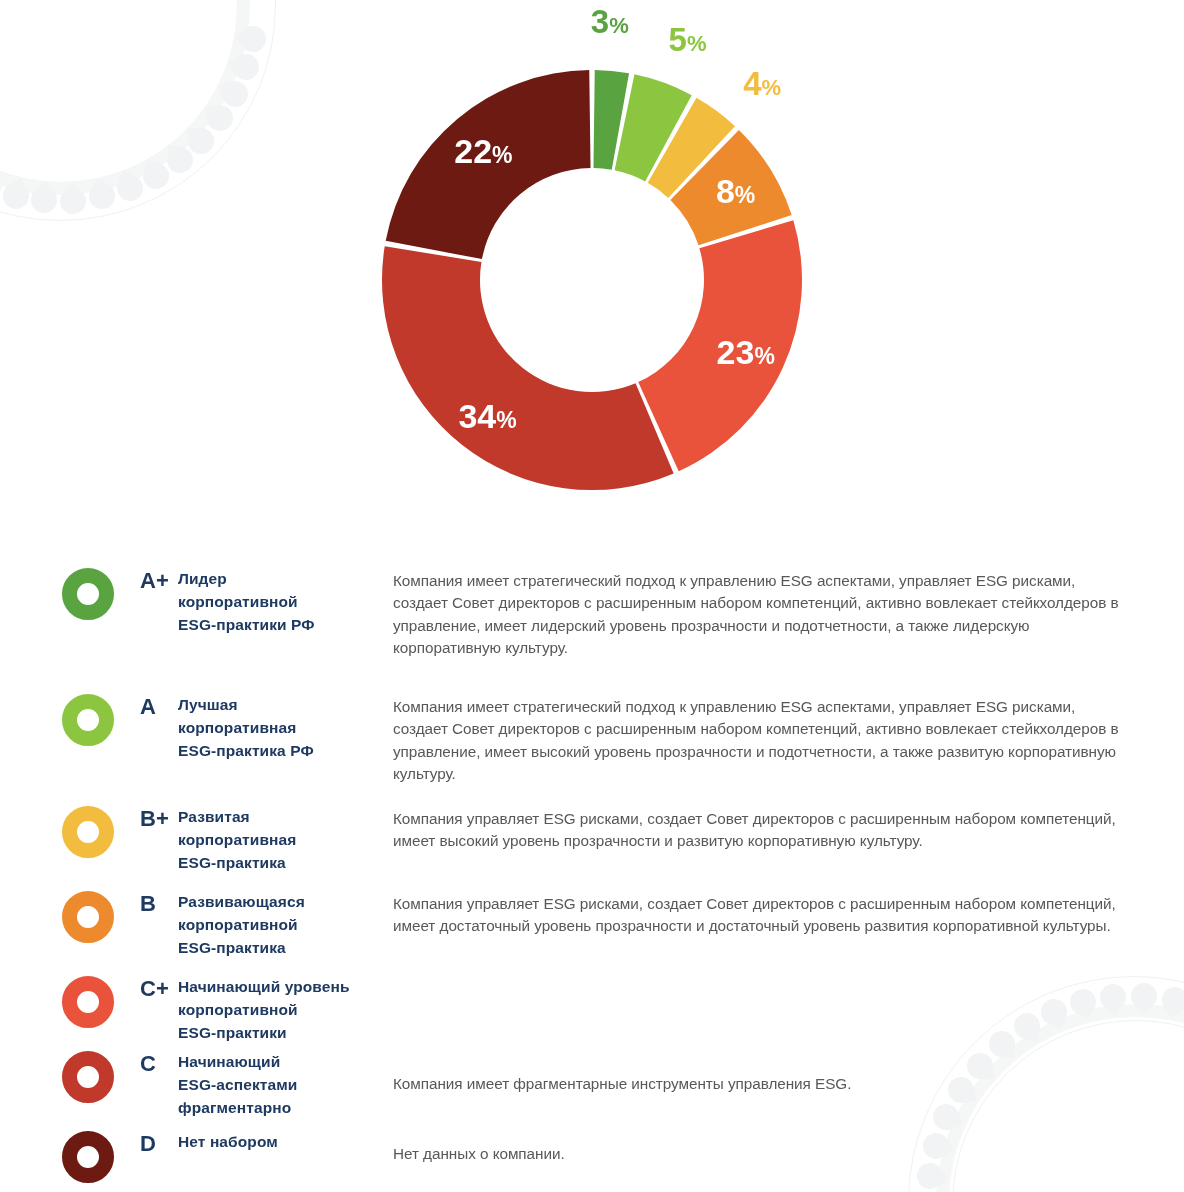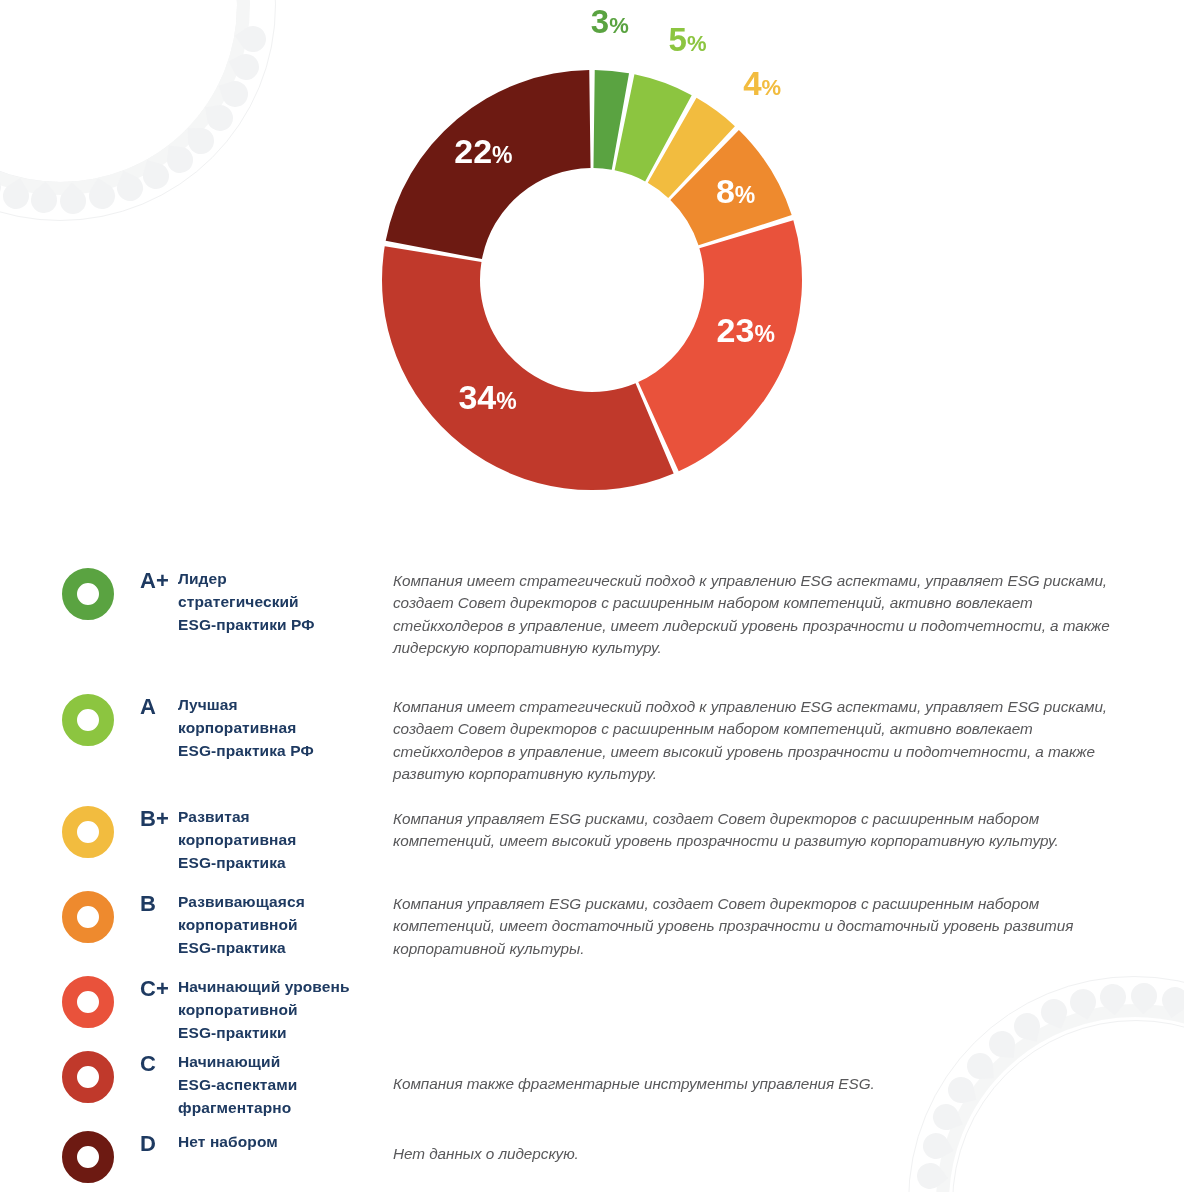--- a/index.html
+++ b/index.html
@@ -95,21 +95,20 @@
     letter-spacing: .1px;
     white-space: pre-line;
   }
   .rt-desc {
     flex: 1 1 auto;
     color: #58585a;
     font-size: 15.3px;
     line-height: 1.46;
     letter-spacing: -0.05px;
     padding-left: 10px;
-    font-style: italic;
   }
 </style>
 </head>
 <body>
 
 <div class="deco" id="deco-tl">
   <div class="deco-ring" style="left:-6px; top:-6px; width:430px; height:430px;"></div>
   <div class="deco-ring" style="left:34px; top:34px; width:352px; height:352px;"></div>
   <div class="deco-band" style="left:20px; top:20px; width:354px; height:354px;"></div>
   <div class="deco-teeth" id="teeth-tl" style="left:0; top:0; width:420px; height:420px;">
@@ -158,32 +157,32 @@
       <path d="M 374.89358808580744 77.92577243484766 A 210 210 0 0 1 427.6961116547301 163.02721346608593 L 334.50459288252273 193.34784718191247 A 112 112 0 0 0 306.34324697909733 147.9604119652521 Z" fill="#ee8a2e"></path>
       <path d="M 429.32847005930444 168.27691280936867 A 210 210 0 0 1 314.70641194367556 419.26421026384844 L 274.2434197032936 330.0075788073858 A 112 112 0 0 0 335.37518403162903 196.1476868316633 Z" fill="#e9523b"></path>
       <path d="M 309.66998647662047 421.46837805933205 A 210 210 0 0 1 20.730763022351283 194.24406122319652 L 117.45640694525403 209.99683265237147 A 112 112 0 0 0 271.5573261208643 331.18313496497706 Z" fill="#c0392b"></path>
       <path d="M 21.685416477642974 188.8299524381657 A 210 210 0 0 1 225.25118493001762 18.01799120945853 L 226.5339652960094 116.00959531171122 A 112 112 0 0 0 117.96555545474291 207.1093079670217 Z" fill="#6d1a12"></path>
     </svg>
   <div id="pct-labels">
       <div class="pct-label pct-out" style="color: rgb(90, 163, 65); left: 609.764px; top: 21.132px; transform: translate(-50%, -50%);"><span class="num">3</span><span class="sym">%</span></div>
       <div class="pct-label pct-out" style="color: rgb(140, 197, 64); left: 687.505px; top: 39.0768px; transform: translate(-50%, -50%);"><span class="num">5</span><span class="sym">%</span></div>
       <div class="pct-label pct-out" style="color: rgb(242, 188, 63); left: 762.227px; top: 82.6824px; transform: translate(-50%, -50%);"><span class="num">4</span><span class="sym">%</span></div>
       <div class="pct-label" style="color: rgb(255, 255, 255); left: 735.604px; top: 190.899px; transform: translate(-50%, -50%);"><span class="num">8</span><span class="sym">%</span></div>
-      <div class="pct-label" style="color: rgb(255, 255, 255); left: 745.728px; top: 330px; transform: translate(-50%, -50%);"><span class="num">23</span><span class="sym">%</span></div>
-      <div class="pct-label" style="color: rgb(255, 255, 255); left: 487.531px; top: 397px; transform: translate(-50%, -50%);"><span class="num">34</span><span class="sym">%</span></div>
+      <div class="pct-label" style="color: rgb(255, 255, 255); left: 745.728px; top: 352px; transform: translate(-50%, -50%);"><span class="num">23</span><span class="sym">%</span></div>
+      <div class="pct-label" style="color: rgb(255, 255, 255); left: 487.531px; top: 416px; transform: translate(-50%, -50%);"><span class="num">34</span><span class="sym">%</span></div>
       <div class="pct-label" style="color: rgb(255, 255, 255); left: 483.369px; top: 150.538px; transform: translate(-50%, -50%);"><span class="num">22</span><span class="sym">%</span></div>
     </div>
 </div>
 
 <div class="legend" id="legend">
     <div class="legend-row" style="top: 12px;">
       <div class="ring" style="border-color: rgb(90, 163, 65);"></div>
       <div class="grade">A+</div>
       <div class="rt-title">Лидер
-стратегический
+корпоративной
 ESG-практики РФ</div>
       <div class="rt-desc" style="margin-top: 2px;">Компания имеет стратегический подход к управлению ESG аспектами, управляет ESG рисками, создает Совет директоров с расширенным набором компетенций, активно вовлекает стейкхолдеров в управление, имеет лидерский уровень прозрачности и подотчетности, а также лидерскую корпоративную культуру.</div>
     </div>
     <div class="legend-row" style="top: 138px;">
       <div class="ring" style="border-color: rgb(140, 197, 64);"></div>
       <div class="grade">A</div>
       <div class="rt-title">Лучшая
 корпоративная
 ESG-практика РФ</div>
       <div class="rt-desc" style="margin-top: 2px;">Компания имеет стратегический подход к управлению ESG аспектами, управляет ESG рисками, создает Совет директоров с расширенным набором компетенций, активно вовлекает стейкхолдеров в управление, имеет высокий уровень прозрачности и подотчетности, а также развитую корпоративную культуру.</div>
@@ -210,21 +209,21 @@
       <div class="rt-title">Начинающий уровень
 корпоративной
  ESG-практики</div>
     </div>
     <div class="legend-row" style="top: 495px;">
       <div class="ring" style="border-color: rgb(192, 57, 43);"></div>
       <div class="grade">C</div>
       <div class="rt-title">Начинающий
 ESG-аспектами
 фрагментарно</div>
-      <div class="rt-desc" style="margin-top: 22px;">Компания также фрагментарные инструменты управления ESG.</div>
+      <div class="rt-desc" style="margin-top: 22px;">Компания имеет фрагментарные инструменты управления ESG.</div>
     </div>
     <div class="legend-row" style="top: 575px;">
       <div class="ring" style="border-color: rgb(109, 26, 18);"></div>
       <div class="grade">D</div>
       <div class="rt-title">Нет набором</div>
-      <div class="rt-desc" style="margin-top: 12px;">Нет данных о лидерскую.</div>
+      <div class="rt-desc" style="margin-top: 12px;">Нет данных о компании.</div>
     </div>
   </div>
 
 </body></html>

